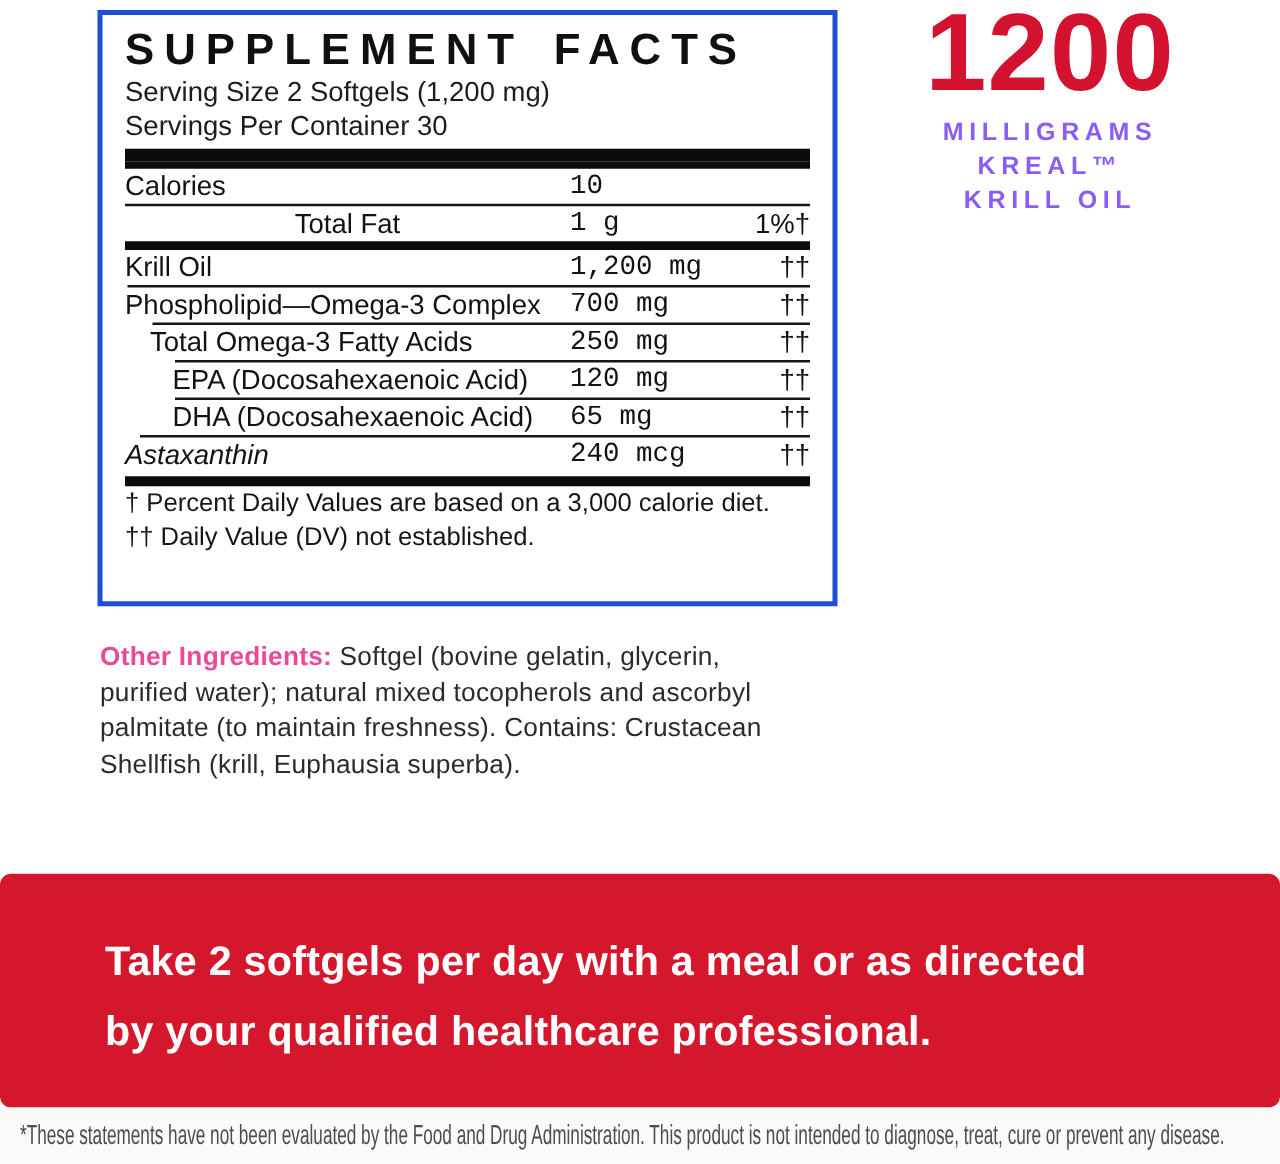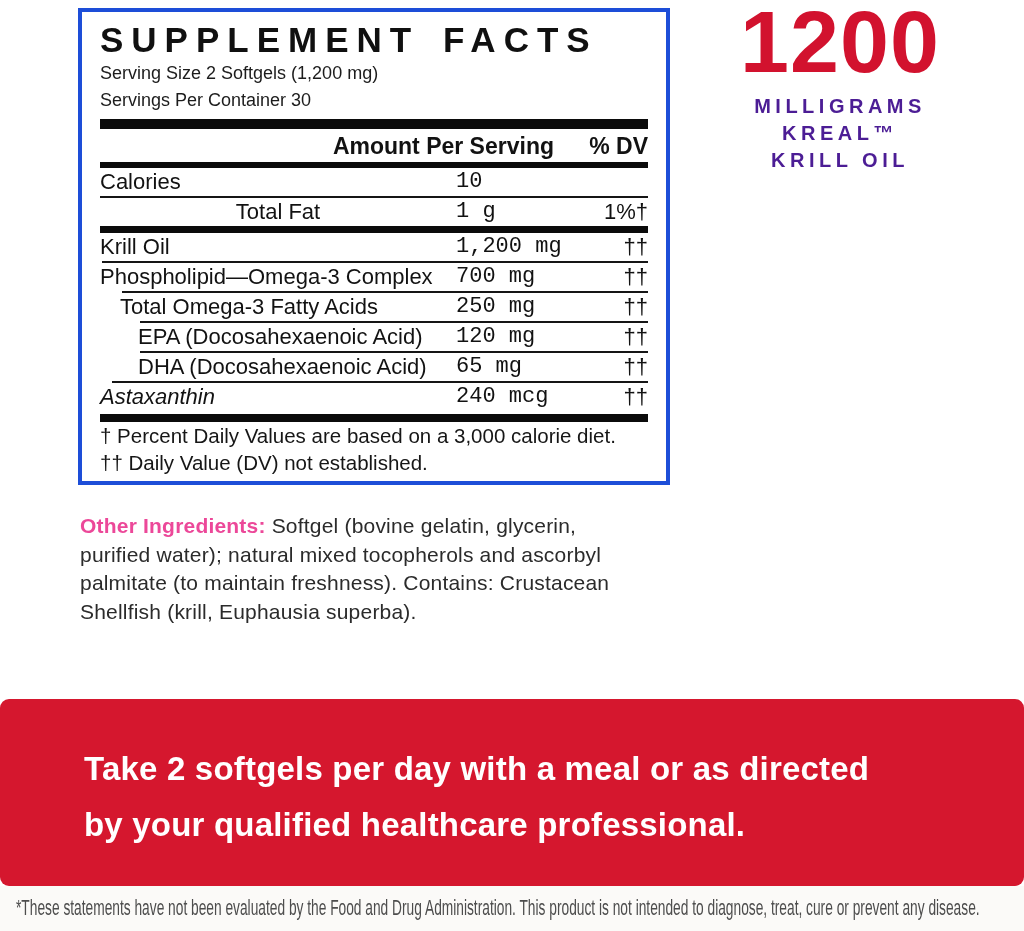--- a/index.html
+++ b/index.html
@@ -20,21 +20,21 @@
 
   
   .facts-box{
     position:absolute; left:78px; top:8px; width:592px; height:477px;
     border:4px solid #1d4ed8; background:#fff; padding:8px 18px 0 18px;
   }
   .sf-title{
     font-size:35px; font-weight:bold; letter-spacing:8px; word-spacing:6px;
     line-height:40px; color:#101010; white-space:nowrap;
   }
-  .sf-serving{font-size:18px; line-height:27px; color:#1c1c1c;}
+  .sf-serving{font-size:22px; line-height:27px; color:#1c1c1c;}
   .sf-serving:first-of-type{margin-top:6px;}
   .sf-bar-big{height:10px; background:#0b0b0b; margin-top:5px;}
   .sf-header{display:flex; align-items:flex-end; padding:4px 0 3px 0; font-weight:bold; font-size:23px; line-height:26px;}
   .sf-header .sf-h-amt{flex:1; text-align:right; padding-right:14px;}
   .sf-header .sf-h-dv{width:80px; text-align:right;}
   .sf-bar-med{height:6px; background:#0b0b0b;}
   .sf-bar-mid{height:7px; background:#0b0b0b;}
   .sf-rule{height:2px; background:#151515;}
   .sf-row{display:flex; font-size:22px; line-height:26px; padding:1px 0;}
   .sf-name{flex:1; white-space:nowrap;}
@@ -45,21 +45,21 @@
   .sf-footnote:first-of-type{margin-top:6px;}
 
   
   .brand-col{position:absolute; left:716px; top:0; width:248px; text-align:center;}
   .brand-num{
     font-size:88px; font-weight:bold; line-height:84px; letter-spacing:1px;
     color:var(--red); white-space:nowrap;
   }
   .brand-lines{
     margin-top:9px; font-size:20px; font-weight:bold; letter-spacing:4.5px;
-    line-height:27px; color:#4c1d95; white-space:pre-line;
+    line-height:27px; color:#8b5cf6; white-space:pre-line;
   }
   .brand-block-2{margin-top:62px;}
 
   
   .ingredients{
     position:absolute; left:80px; top:512px; width:600px;
     font-size:21px; line-height:28.5px; color:#2b2b2b; white-space:pre-line;
     letter-spacing:0.2px;
   }
   .ingredients b{color:#ec4899;}
@@ -88,24 +88,20 @@
   }
 </style>
 </head>
 <body>
 
 <div class="facts-box">
   <div class="sf-title">SUPPLEMENT FACTS</div>
   <div class="sf-serving">Serving Size 2 Softgels (1,200 mg)</div>
   <div class="sf-serving">Servings Per Container 30</div>
   <div class="sf-bar-big"></div>
-  <div class="sf-header">
-    <span class="sf-h-amt">Amount Per Serving</span>
-    <span class="sf-h-dv">% DV</span>
-  </div>
   <div class="sf-bar-med"></div>
   <div>
       <div class="sf-row">
         <span class="sf-name" style="padding-left: 0px;">Calories</span>
         <span class="sf-amt">10</span>
         <span class="sf-dv"></span>
       </div>
       <div class="sf-rule" style="margin-left: 0px;"></div>
       <div class="sf-row">
         <span class="sf-name" style="padding-left: 0px; text-align: center;">Total Fat</span>

